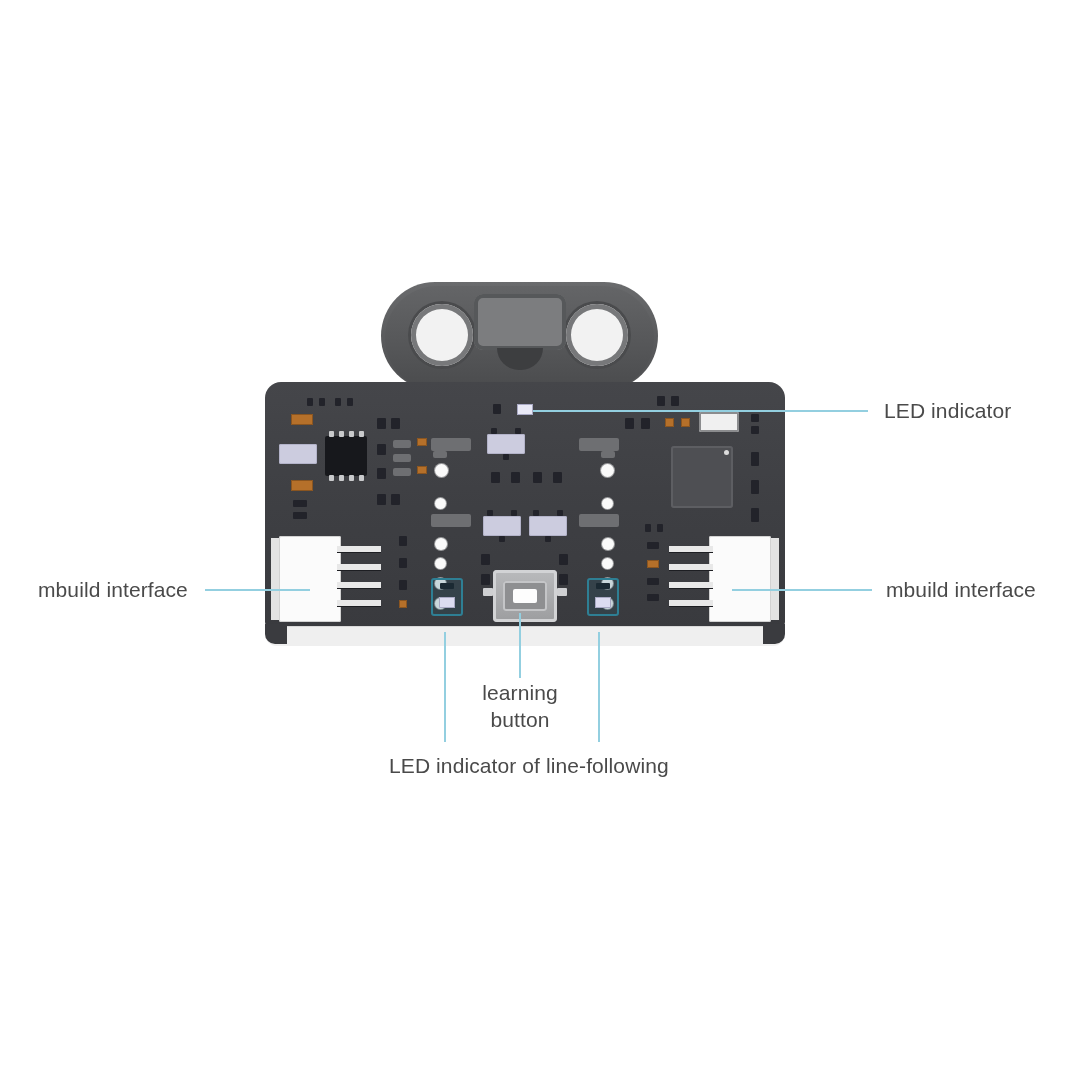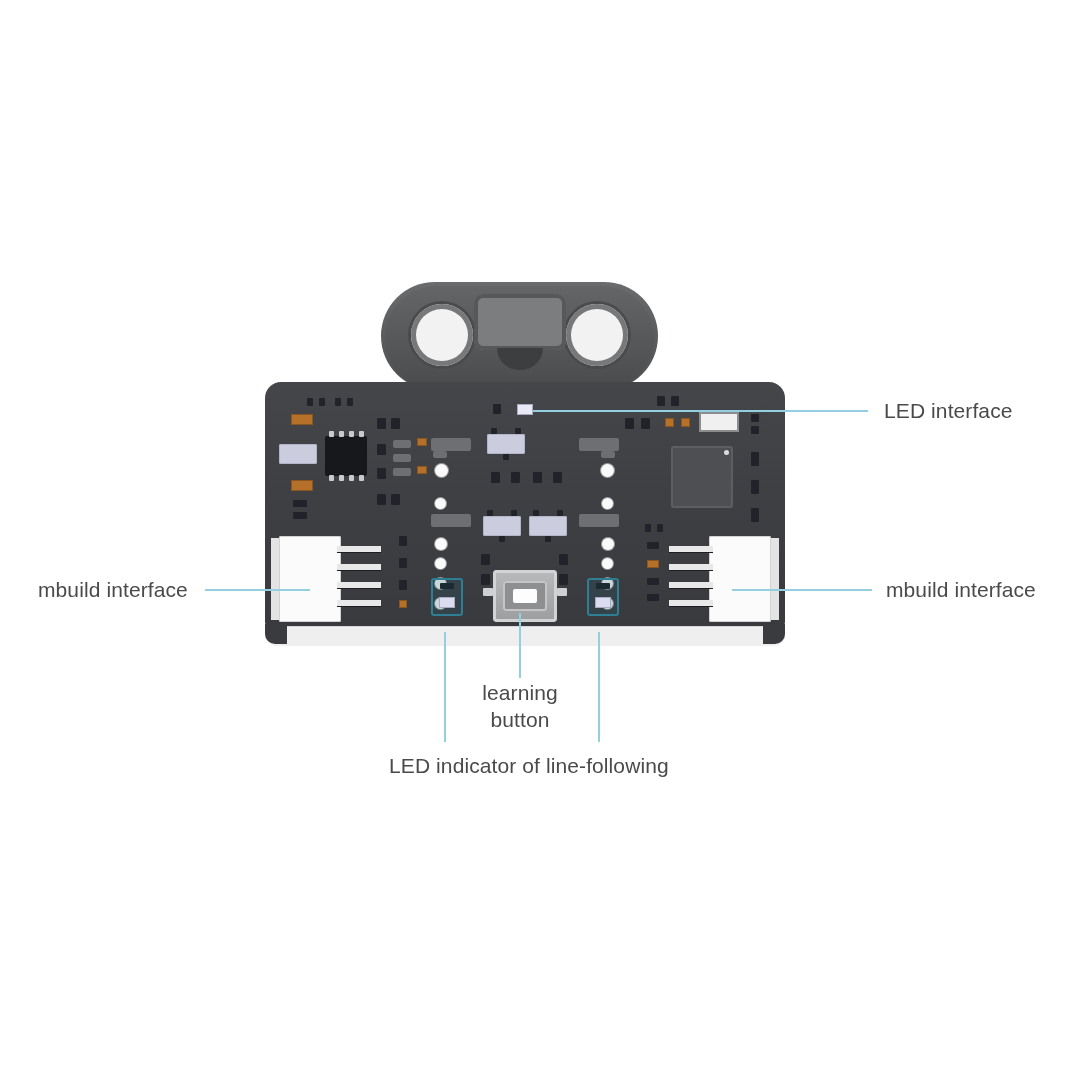--- a/index.html
+++ b/index.html
@@ -341,21 +341,21 @@
   <div class="lead-h" style="left:205px;top:589px;width:105px;"></div>
 
   <div class="lead-h" style="left:732px;top:589px;width:140px;"></div>
 
   <div class="lead-v" style="left:519px;top:613px;height:65px;"></div>
 
   <div class="lead-v" style="left:444px;top:632px;height:110px;"></div>
 
   <div class="lead-v" style="left:598px;top:632px;height:110px;"></div>
 
-  <div class="callout-label" style="left:884px;top:397px;">LED interface</div>
+  <div class="callout-label" style="left:884px;top:397px;">LED indicator</div>
 
   <div class="callout-label" style="left:38px;top:576px;">mbuild interface</div>
 
   <div class="callout-label" style="left:886px;top:576px;">mbuild interface</div>
 
   <div class="callout-label" style="left:389px;top:752px;">LED indicator of line-following</div>
 
   <div class="callout-label center" style="left:440px;top:679px;width:160px;">
     <div>learning</div>
     <div>button</div>

